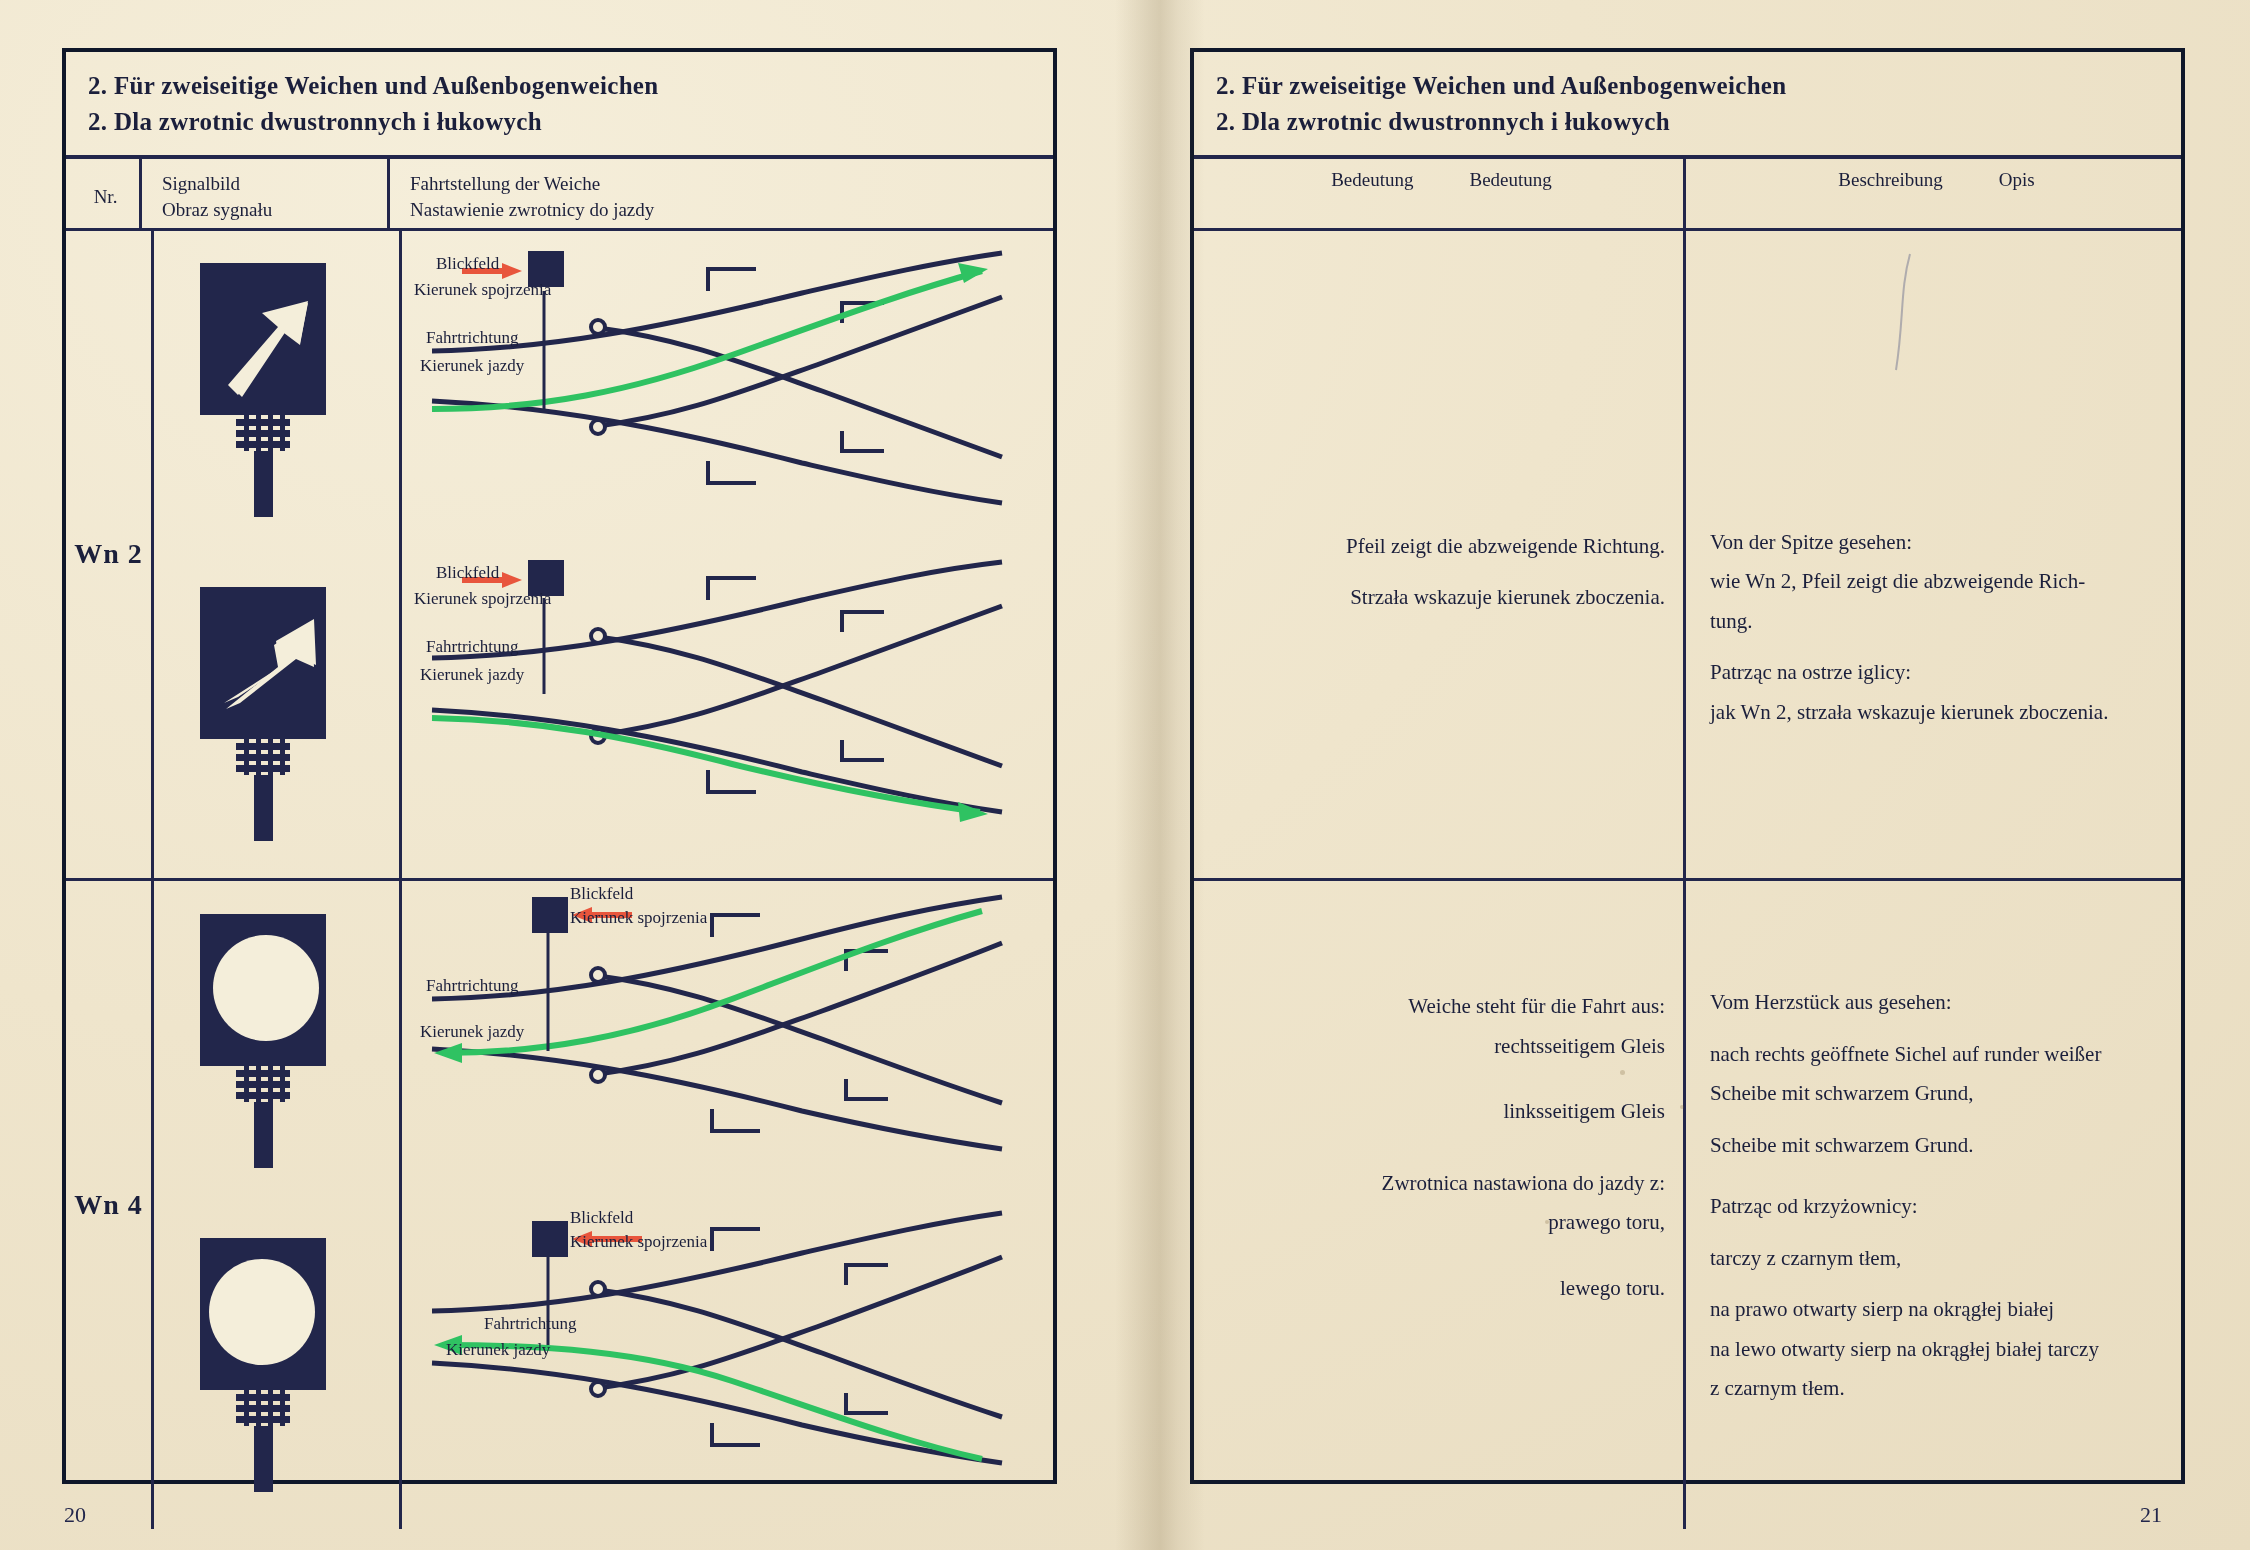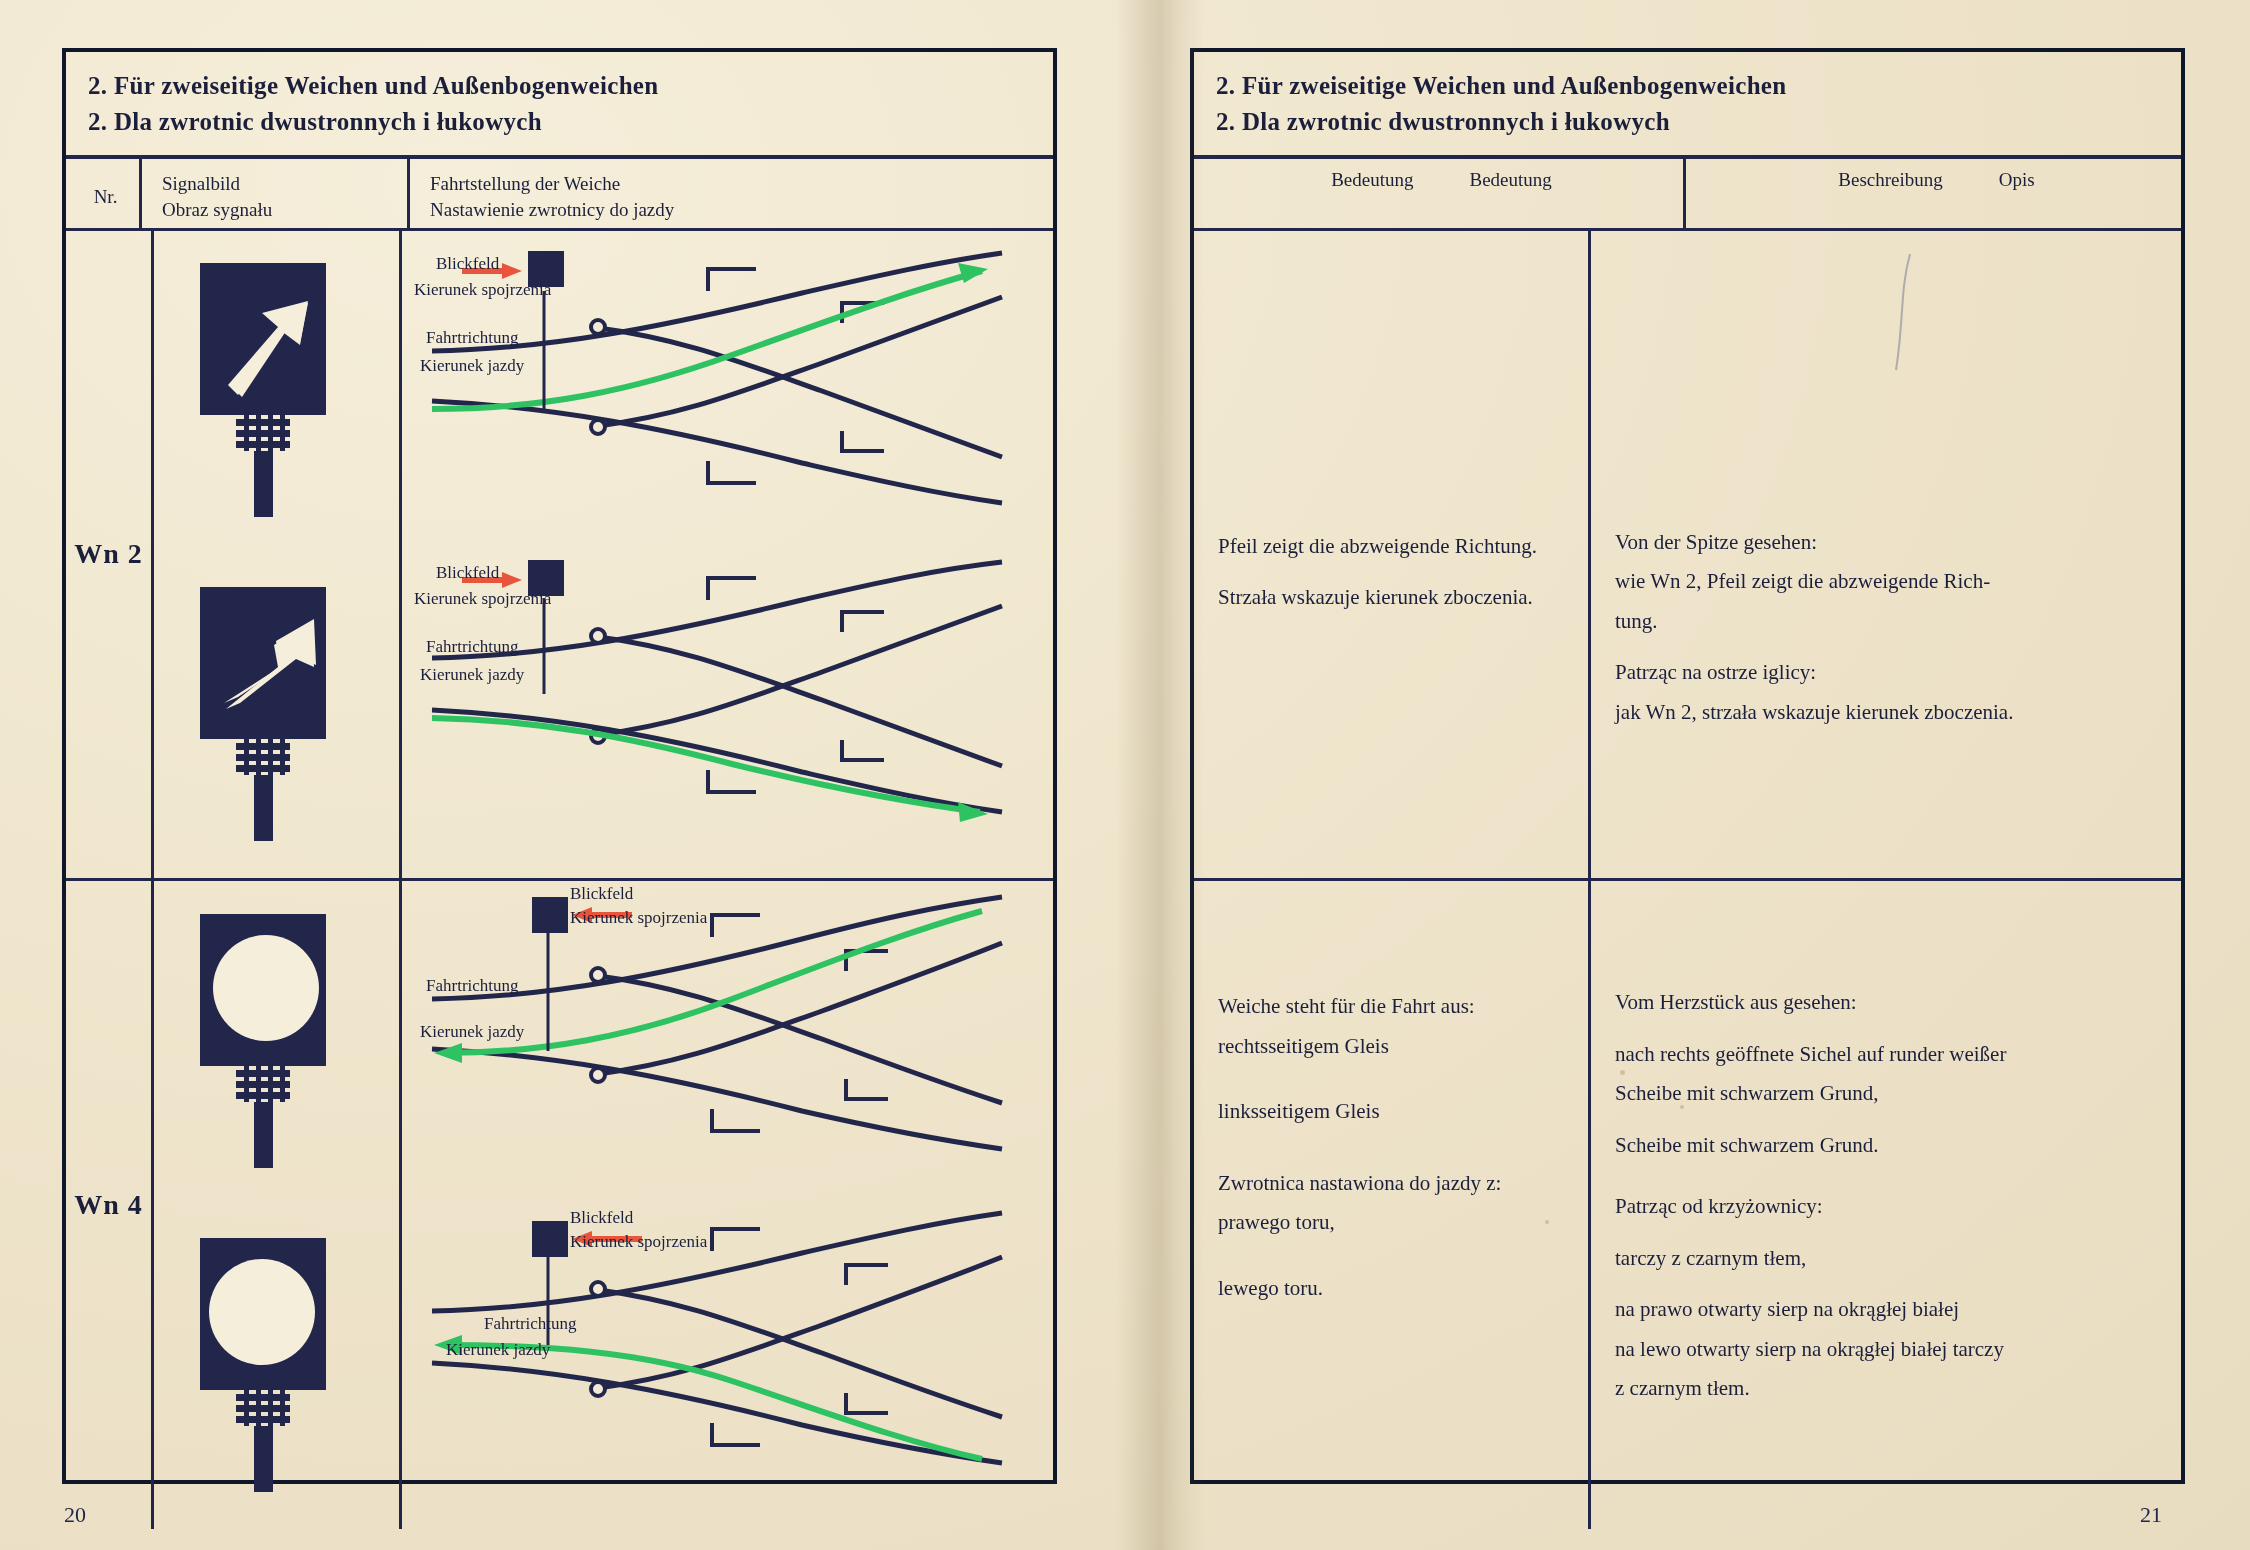--- a/index.html
+++ b/index.html
@@ -93,21 +93,21 @@
   .nr-label  { font-size: 28px; font-weight: bold; letter-spacing: 1px; }
 
   .sig-cell { flex: 1 1 0; display: flex; align-items: center; justify-content: center; }
 
   .diag-half { position: relative; height: 50%; }
 
   
   .body-right { display: flex; flex-direction: column; height: calc(100% - 130px); }
   .rrow { display: flex; flex: 1 1 0; box-sizing: border-box; }
   .rrow.divider { border-bottom: 3px solid #22264b; }
-  .c-bedeutung { width: 397px; box-sizing: border-box; padding: 18px 24px; position: relative; }
+  .c-bedeutung { width: 492px; box-sizing: border-box; padding: 18px 24px; position: relative; text-align: right; }
   .c-beschreib { flex: 1 1 auto; box-sizing: border-box; padding: 18px 24px; position: relative; }
   .txtblock { position: absolute; left: 24px; right: 18px; }
   .p { font-size: 21px; line-height: 1.5; margin: 0 0 20px 0; }
   .p.tight { margin-bottom: 8px; }
   .p.nomargin { margin-bottom: 0; }
 
   .folio {
     position: absolute;
     font-size: 22px;
     color: #22264b;
@@ -137,21 +137,21 @@
 
     <div class="hdr">
       <div class="hdr-line">2. Für zweiseitige Weichen und Außenbogenweichen</div>
       <div class="hdr-line">2. Dla zwrotnic dwustronnych i łukowych</div>
     </div>
 
     <div class="colhdr">
       <div class="cell center vline" style="width:76px;">
         <span>Nr.</span>
       </div>
-      <div class="cell vline" style="width:268px;">
+      <div class="cell vline" style="width:248px;">
         <span>Signalbild</span>
         <span>Obraz sygnału</span>
       </div>
       <div class="cell" style="flex:1 1 auto;">
         <span>Fahrtstellung der Weiche</span>
         <span>Nastawienie zwrotnicy do jazdy</span>
       </div>
     </div>
 
     <div class="body-left">

